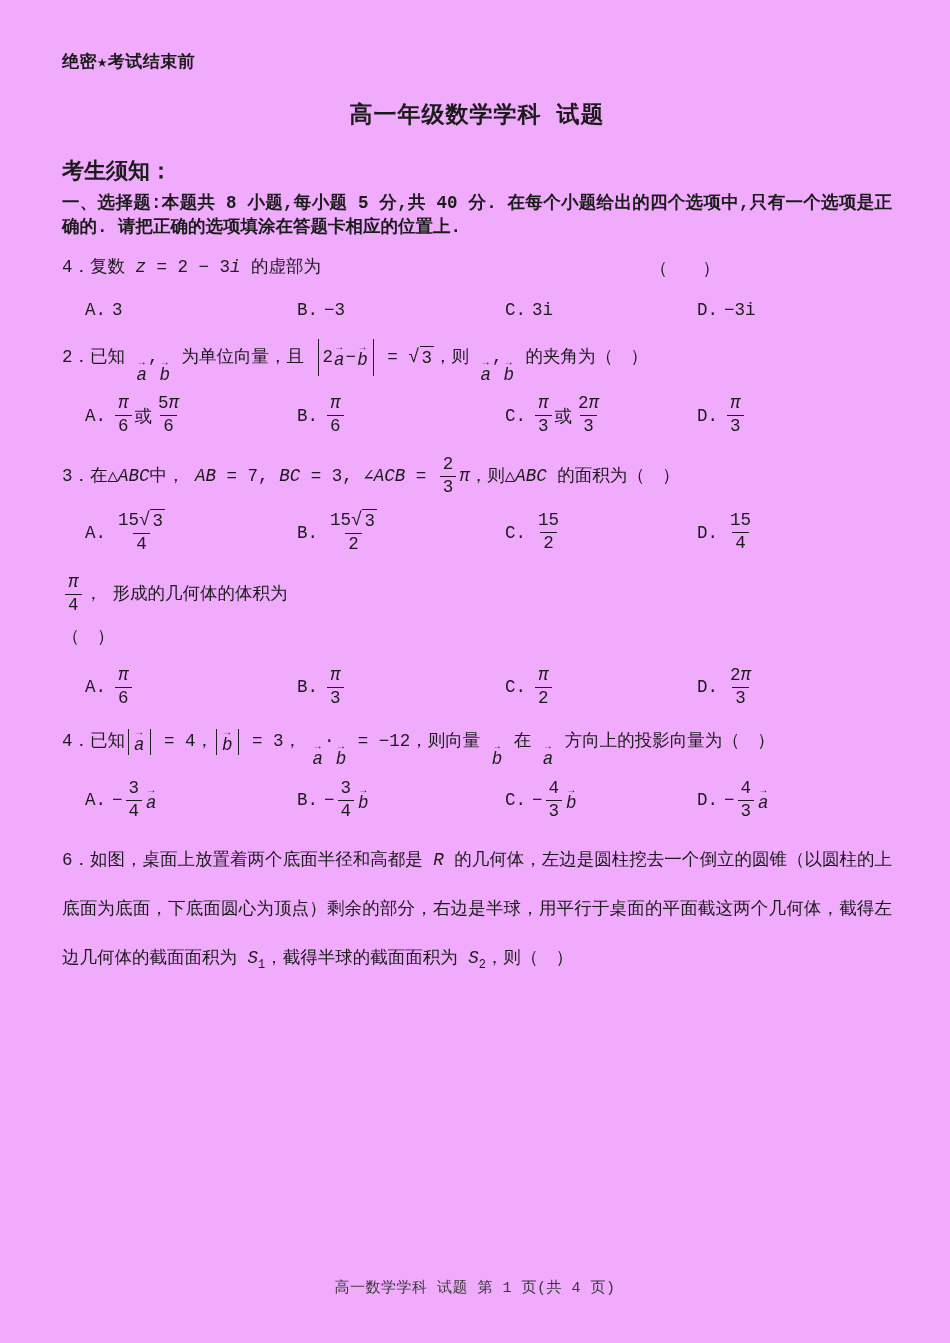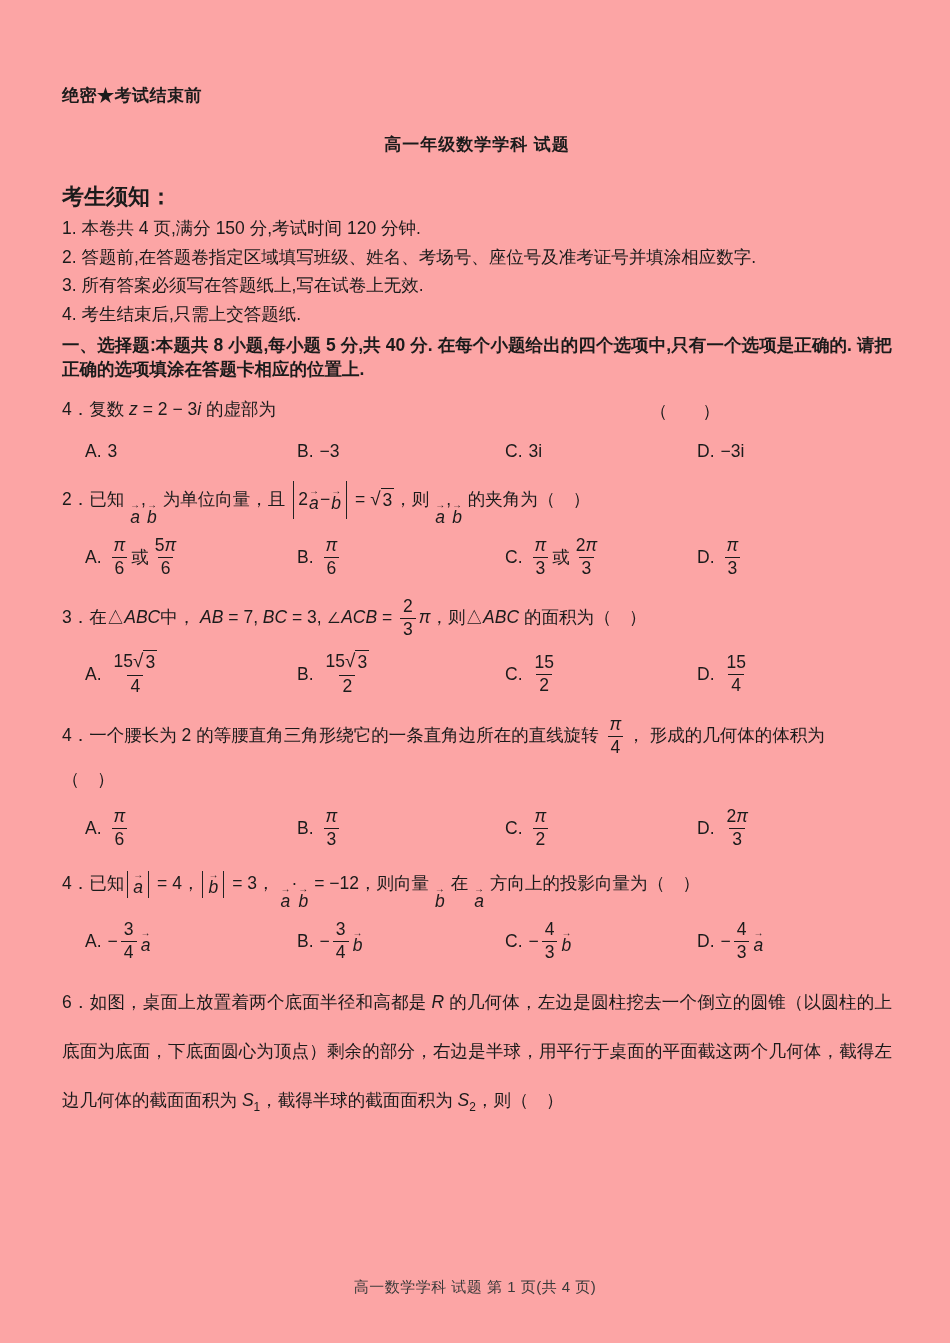--- a/index.html
+++ b/index.html
@@ -1,30 +1,30 @@
 <!DOCTYPE html>
 <html lang="zh"><head>
 <meta charset="utf-8">
 <style>
   html,body{margin:0;padding:0;background:#e8e8e8;}
   .page{
     position:relative;
     width:950px;height:1343px;
     margin:0 auto;
-    background:#fca5a5;
+    background:#f0abfc;
     color:#1b1b1b;
-    font-family:Liberation Sans, sans-serif;
+    font-family:Liberation Mono, monospace;
     font-size:17.5px;
     box-sizing:border-box;
-    padding:84px 58px 0 62px;
+    padding:50px 58px 0 62px;
     overflow:hidden;
   }
   .classification{font-weight:bold;font-size:17px;letter-spacing:.5px;}
   .title{text-align:center;font-weight:bold;font-size:27px;margin-top:16px;letter-spacing:1px;}
-  .subtitle{text-align:center;font-weight:bold;font-size:17px;margin-top:26px;letter-spacing:1px;}
+  .subtitle{text-align:center;font-weight:bold;font-size:23px;margin-top:26px;letter-spacing:1px;}
   .notice-heading{font-weight:bold;font-size:22px;margin-top:26px;}
   .notice-list{margin:2px 0 0 0;padding:0;list-style:none;}
   .notice-item{line-height:28.5px;}
   .section-heading{font-weight:bold;line-height:24px;margin-top:5px;text-align:justify;}
   .question{margin-top:10px;}
   .row{position:relative;}
   .row.stem{line-height:2.15;}
   .row.para{line-height:2.8;text-align:justify;}
   .row.options{
     display:grid;
@@ -68,26 +68,20 @@
   }
 </style>
 </head>
 <body>
 
 <div class="page">
   <div class="classification">绝密★考试结束前</div>
   <div class="subtitle">高一年级数学学科 试题</div>
 
   <div class="notice-heading">考生须知：</div>
-  <ul class="notice-list">
-    <li class="notice-item">1. 本卷共 4 页,满分 150 分,考试时间 120 分钟.</li>
-    <li class="notice-item">2. 答题前,在答题卷指定区域填写班级、姓名、考场号、座位号及准考证号并填涂相应数字.</li>
-    <li class="notice-item">3. 所有答案必须写在答题纸上,写在试卷上无效.</li>
-    <li class="notice-item">4. 考生结束后,只需上交答题纸.</li>
-  </ul>
 
   <div class="section-heading">一、选择题:本题共 8 小题,每小题 5 分,共 40 分. 在每个小题给出的四个选项中,只有一个选项是正确的. 请把正确的选项填涂在答题卡相应的位置上.</div>
 
   <div id="questions">
       <div class="question">
         <div class="row stem"><span class="t">4．复数 </span><span class="mi">z</span><span class="mu"> = 2 − 3</span><span class="mi">i</span><span class="t"> 的虚部为</span><span class="at" style="left: 588px;">（　　）</span></div>
         <div class="row options">
           <div class="opt">
             <span class="opt-label">A.</span>
             <span class="opt-body">
@@ -235,21 +229,21 @@
             <span class="opt-body">
               <span class="frac">
                 <span class="fr-n"><span class="t">15</span></span>
                 <span class="fr-d"><span class="t">4</span></span>
               </span>
             </span>
           </div>
         </div>
       </div>
       <div class="question">
-        <div class="row stem"><span class="t">4．一个腰长为 2 的等腰直角三角形绕它的一条直角边所在的直线旋转 </span><span class="frac">
+        <div class="row stem"><span class="frac">
             <span class="fr-n"><span class="mi">π</span></span>
             <span class="fr-d"><span class="t">4</span></span>
           </span><span class="t">， 形成的几何体的体积为</span></div>
         <div class="row stem"><span class="t">（　）</span></div>
         <div class="row options">
           <div class="opt">
             <span class="opt-label">A.</span>
             <span class="opt-body">
               <span class="frac">
                 <span class="fr-n"><span class="mi">π</span></span>

